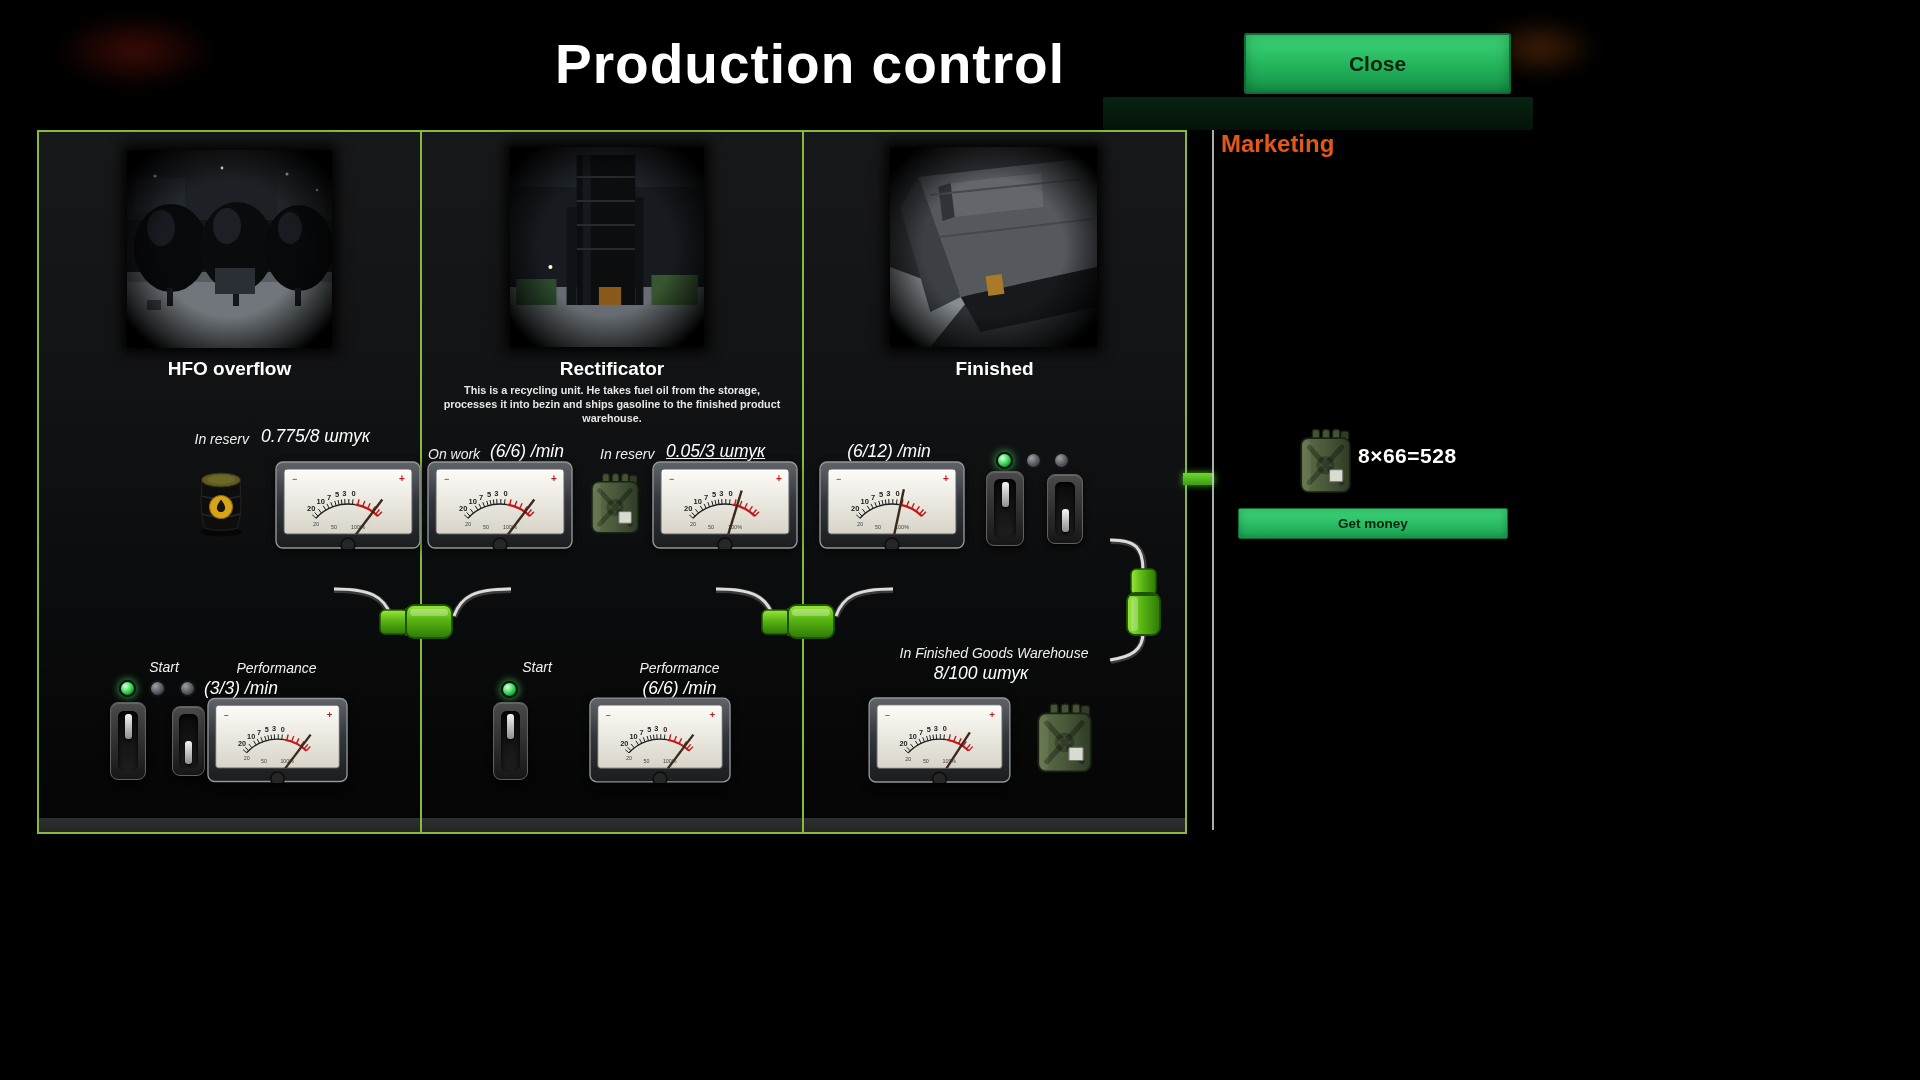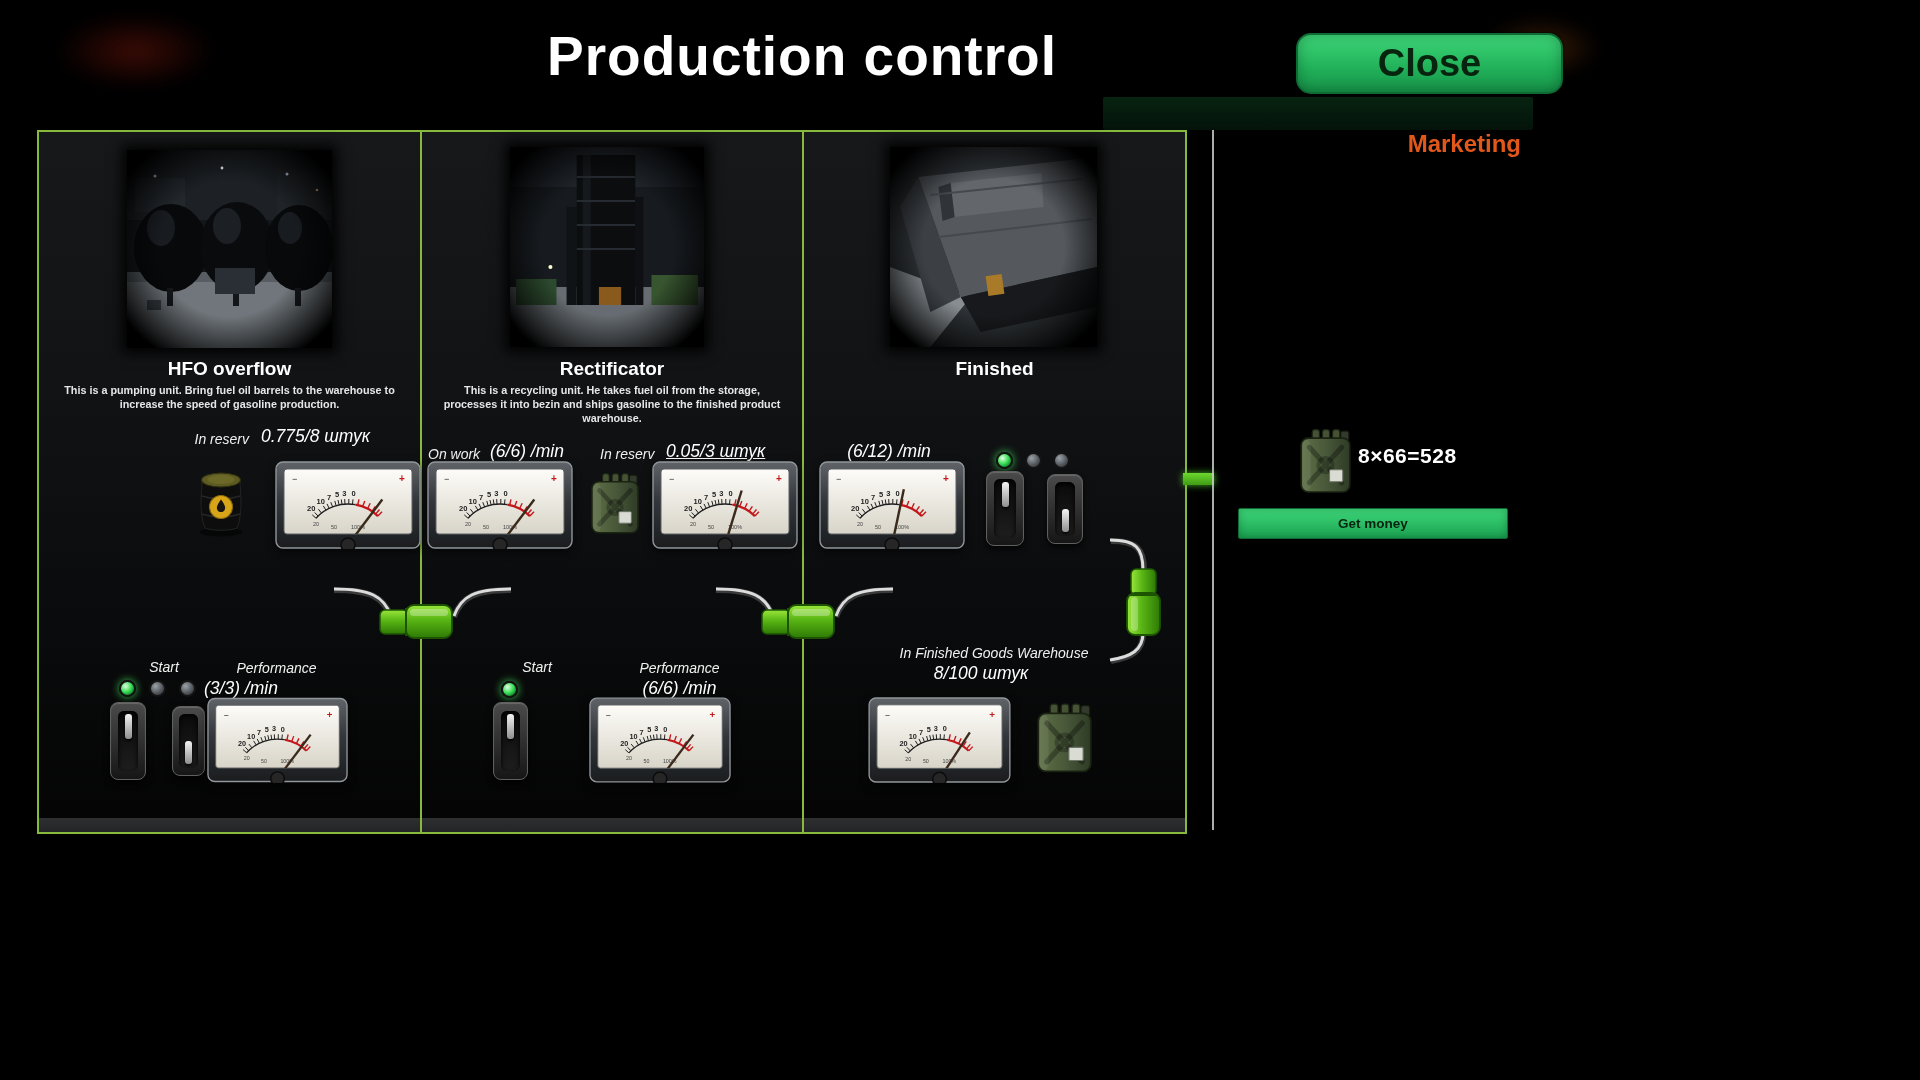--- a/index.html
+++ b/index.html
@@ -1,23 +1,23 @@
 <!DOCTYPE html>
 <html><head>
 <meta charset="utf-8">
 <style>
   html,body{margin:0;padding:0;background:#000;}
   #screen{position:relative;width:1920px;height:1080px;background:#000;overflow:hidden;font-family:"Liberation Sans",sans-serif;color:#fff;}
   .glow{position:absolute;border-radius:50%;filter:blur(8px);pointer-events:none;}
   #glow-left{left:55px;top:14px;width:160px;height:74px;background:radial-gradient(ellipse,rgba(120,22,10,.5),rgba(0,0,0,0) 70%);}
   #glow-right{left:1480px;top:18px;width:120px;height:60px;background:radial-gradient(ellipse,rgba(205,95,20,.32),rgba(0,0,0,0) 70%);}
-  #page-title{position:absolute;left:0;top:24px;width:1570px;margin:0;text-align:center;font-size:55px;font-weight:bold;letter-spacing:1px;color:#fff;padding-left:17px;}
-  #close-btn{position:absolute;left:1296px;top:33px;width:263px;height:57px;background:linear-gradient(180deg,#3ed779 0%,#23b35b 55%,#159348 100%);border:2px solid #0d6b33;border-radius:15px;color:#07240f;font-size:38px;font-weight:bold;display:flex;align-items:center;justify-content:center;cursor:pointer;box-shadow:inset 0 0 14px rgba(0,0,0,.28),0 0 3px #000;}
+  #page-title{position:absolute;left:0;top:24px;width:1570px;margin:8px;text-align:center;font-size:55px;font-weight:bold;letter-spacing:1px;color:#fff;padding-left:17px;}
+  #close-btn{position:absolute;left:1244px;top:33px;width:263px;height:57px;background:linear-gradient(180deg,#3ed779 0%,#23b35b 55%,#159348 100%);border:2px solid #0d6b33;border-radius:3px;color:#07240f;font-size:21px;font-weight:bold;display:flex;align-items:center;justify-content:center;cursor:pointer;box-shadow:inset 0 0 14px rgba(0,0,0,.28),0 0 3px #000;}
   #dimmed-btn{position:absolute;left:1103px;top:97px;width:430px;height:33px;background:linear-gradient(180deg,rgba(18,84,40,.42),rgba(8,45,22,.42));border-radius:2px;}
-  #marketing{position:absolute;left:1221px;top:130px;width:300px;text-align:right;font-size:24px;font-weight:bold;color:#e2581b;cursor:pointer;}
+  #marketing{position:absolute;left:1221px;top:130px;width:300px;text-align:left;font-size:24px;font-weight:bold;color:#e2581b;cursor:pointer;}
   #panels{position:absolute;left:37px;top:130px;width:1146px;height:700px;border:2px solid #86b93c;background:linear-gradient(180deg,#17181a 0%,#121315 35%,#0a0b0c 70%,#040404 100%);}
   #footer-strip{position:absolute;left:0;bottom:0;width:100%;height:14px;background:linear-gradient(180deg,#2e2f31,#232426);}
   .panel{position:absolute;top:0;height:100%;}
   #panel-0{left:0;width:381px;border-right:2px solid #86b93c;}
   #panel-1{left:383px;width:380px;border-right:2px solid #86b93c;}
   #panel-2{left:765px;width:381px;}
   .photo{position:absolute;background:#000;box-shadow:inset 0 0 26px 16px #000,0 0 12px 5px rgba(0,0,0,.95);}
   .photo svg{display:block;width:100%;height:100%;}
   .panel-title{position:absolute;top:226px;left:0;width:100%;margin:0;text-align:center;font-size:19px;font-weight:bold;color:#fff;}
   .panel-desc{position:absolute;top:251px;left:14px;right:14px;margin:0;text-align:center;font-size:10.8px;font-weight:bold;line-height:1.3;color:#e6e6e6;}
@@ -85,21 +85,20 @@
           <ellipse cx="163" cy="78" rx="12" ry="16" fill="#1d2126" opacity="0.8"></ellipse>
           <rect x="40" y="138" width="6" height="18" fill="#14161a"></rect>
           <rect x="106" y="138" width="6" height="18" fill="#14161a"></rect>
           <rect x="168" y="138" width="6" height="18" fill="#14161a"></rect>
           <rect x="88" y="118" width="40" height="26" fill="#2a2f35"></rect>
           <rect x="20" y="150" width="14" height="10" fill="#3a4046"></rect>
           <rect width="205" height="198" fill="url(#vg1)"></rect>
         </svg>
       </div>
       <h2 class="panel-title">HFO overflow</h2>
-      <p class="panel-desc">This is a pumping unit. Bring fuel oil barrels to the warehouse to increase the speed of gasoline production.</p>
 
       <span class="lbl" style="left:110px;top:299px;width:100px;text-align:right;">In reserv</span>
       <span class="val" style="left:222px;top:294px;width:150px;font-style:italic;">0.775/8 штук</span>
       <div class="icon-wrap barrel" style="left:158px;top:336px;width:48px;height:70px;">
           <svg viewBox="0 0 48 70">
     <ellipse cx="24" cy="64" rx="21" ry="4.5" fill="rgba(0,0,0,0.55)"></ellipse>
     <path d="M5 12 C5 20 4 26 4 34 C4 46 6 56 8 60 C14 63 34 63 40 60 C42 56 44 46 44 34 C44 26 43 20 43 12 Z" fill="#0d0d0d" stroke="#232323" stroke-width="1"></path>
     <path d="M4.5 28 Q24 34 43.5 28" fill="none" stroke="#262626" stroke-width="1.6"></path>
     <path d="M4.5 46 Q24 52 43.5 46" fill="none" stroke="#262626" stroke-width="1.6"></path>
     <ellipse cx="24" cy="12" rx="19.5" ry="7" fill="#5e5b22" stroke="#2e2d10" stroke-width="1.2"></ellipse>

